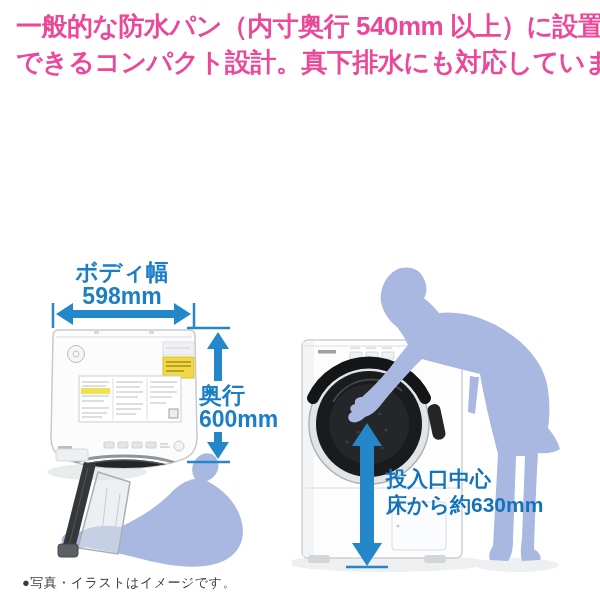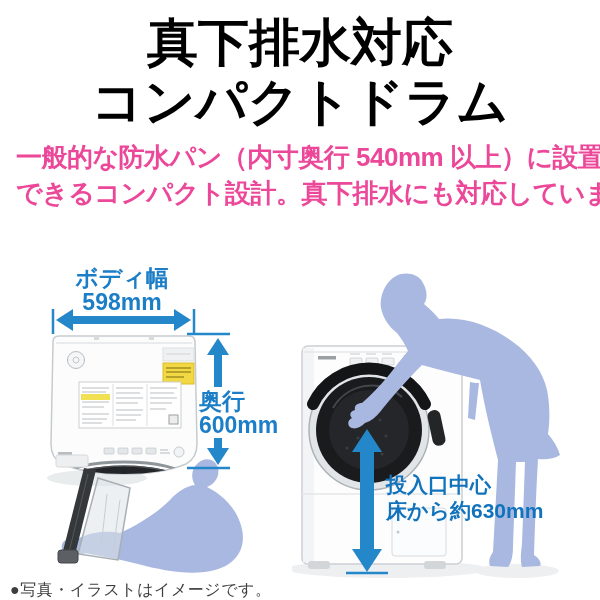--- a/index.html
+++ b/index.html
@@ -6,38 +6,34 @@
     font-family:"Liberation Sans","DejaVu Sans",sans-serif;}
   .page{position:relative;width:600px;height:600px;background:#fff;}
   .title{margin:14px 0 0 0;text-align:center;font-weight:900;font-size:51px;line-height:1.15;
     color:#000;letter-spacing:0px;white-space:nowrap;}
   .title span{display:block;}
   .desc{margin:8px 14px 0 16px;font-size:26px;line-height:36px;font-weight:600;color:#ec4899;
     letter-spacing:-0.5px;}
   .desc div{white-space:nowrap;}
   .fig-left{position:absolute;left:12px;top:248px;width:280px;height:330px;}
   .fig-right{position:absolute;left:292px;top:248px;width:300px;height:330px;}
-  .footnote{position:absolute;left:10px;top:566px;font-size:16px;color:#3d3d3d;letter-spacing:0.5px;}
+  .footnote{position:absolute;left:22px;top:566px;font-size:13px;color:#3d3d3d;letter-spacing:0.5px;}
   
   text.blue-big{font-size:23px;font-weight:bold;fill:#1b7ec7;
     font-family:"Liberation Sans","DejaVu Sans",sans-serif;}
   text.blue-mid{font-size:21px;font-weight:bold;fill:#1273bd;
     font-family:"Liberation Sans","DejaVu Sans",sans-serif;}
   .arrow{fill:#2487c9;}
   .tick{stroke:#2487c9;stroke-width:2.5;}
 </style>
 </head>
 <body>
 
 <div class="page">
 
-  <h1 class="title">
-    <span>真下排水対応</span>
-    <span>コンパクトドラム</span>
-  </h1>
 
   <div class="desc">
     <div>一般的な防水パン（内寸奥行 540mm 以上）に設置</div>
     <div>できるコンパクト設計。真下排水にも対応しています。</div>
   </div>
 
   <svg class="fig-left" viewBox="0 0 280 330">
 
     <text class="blue-big" x="110" y="24" text-anchor="middle">ボディ幅</text>
     <text class="blue-big" x="110" y="48" text-anchor="middle">598mm</text>

